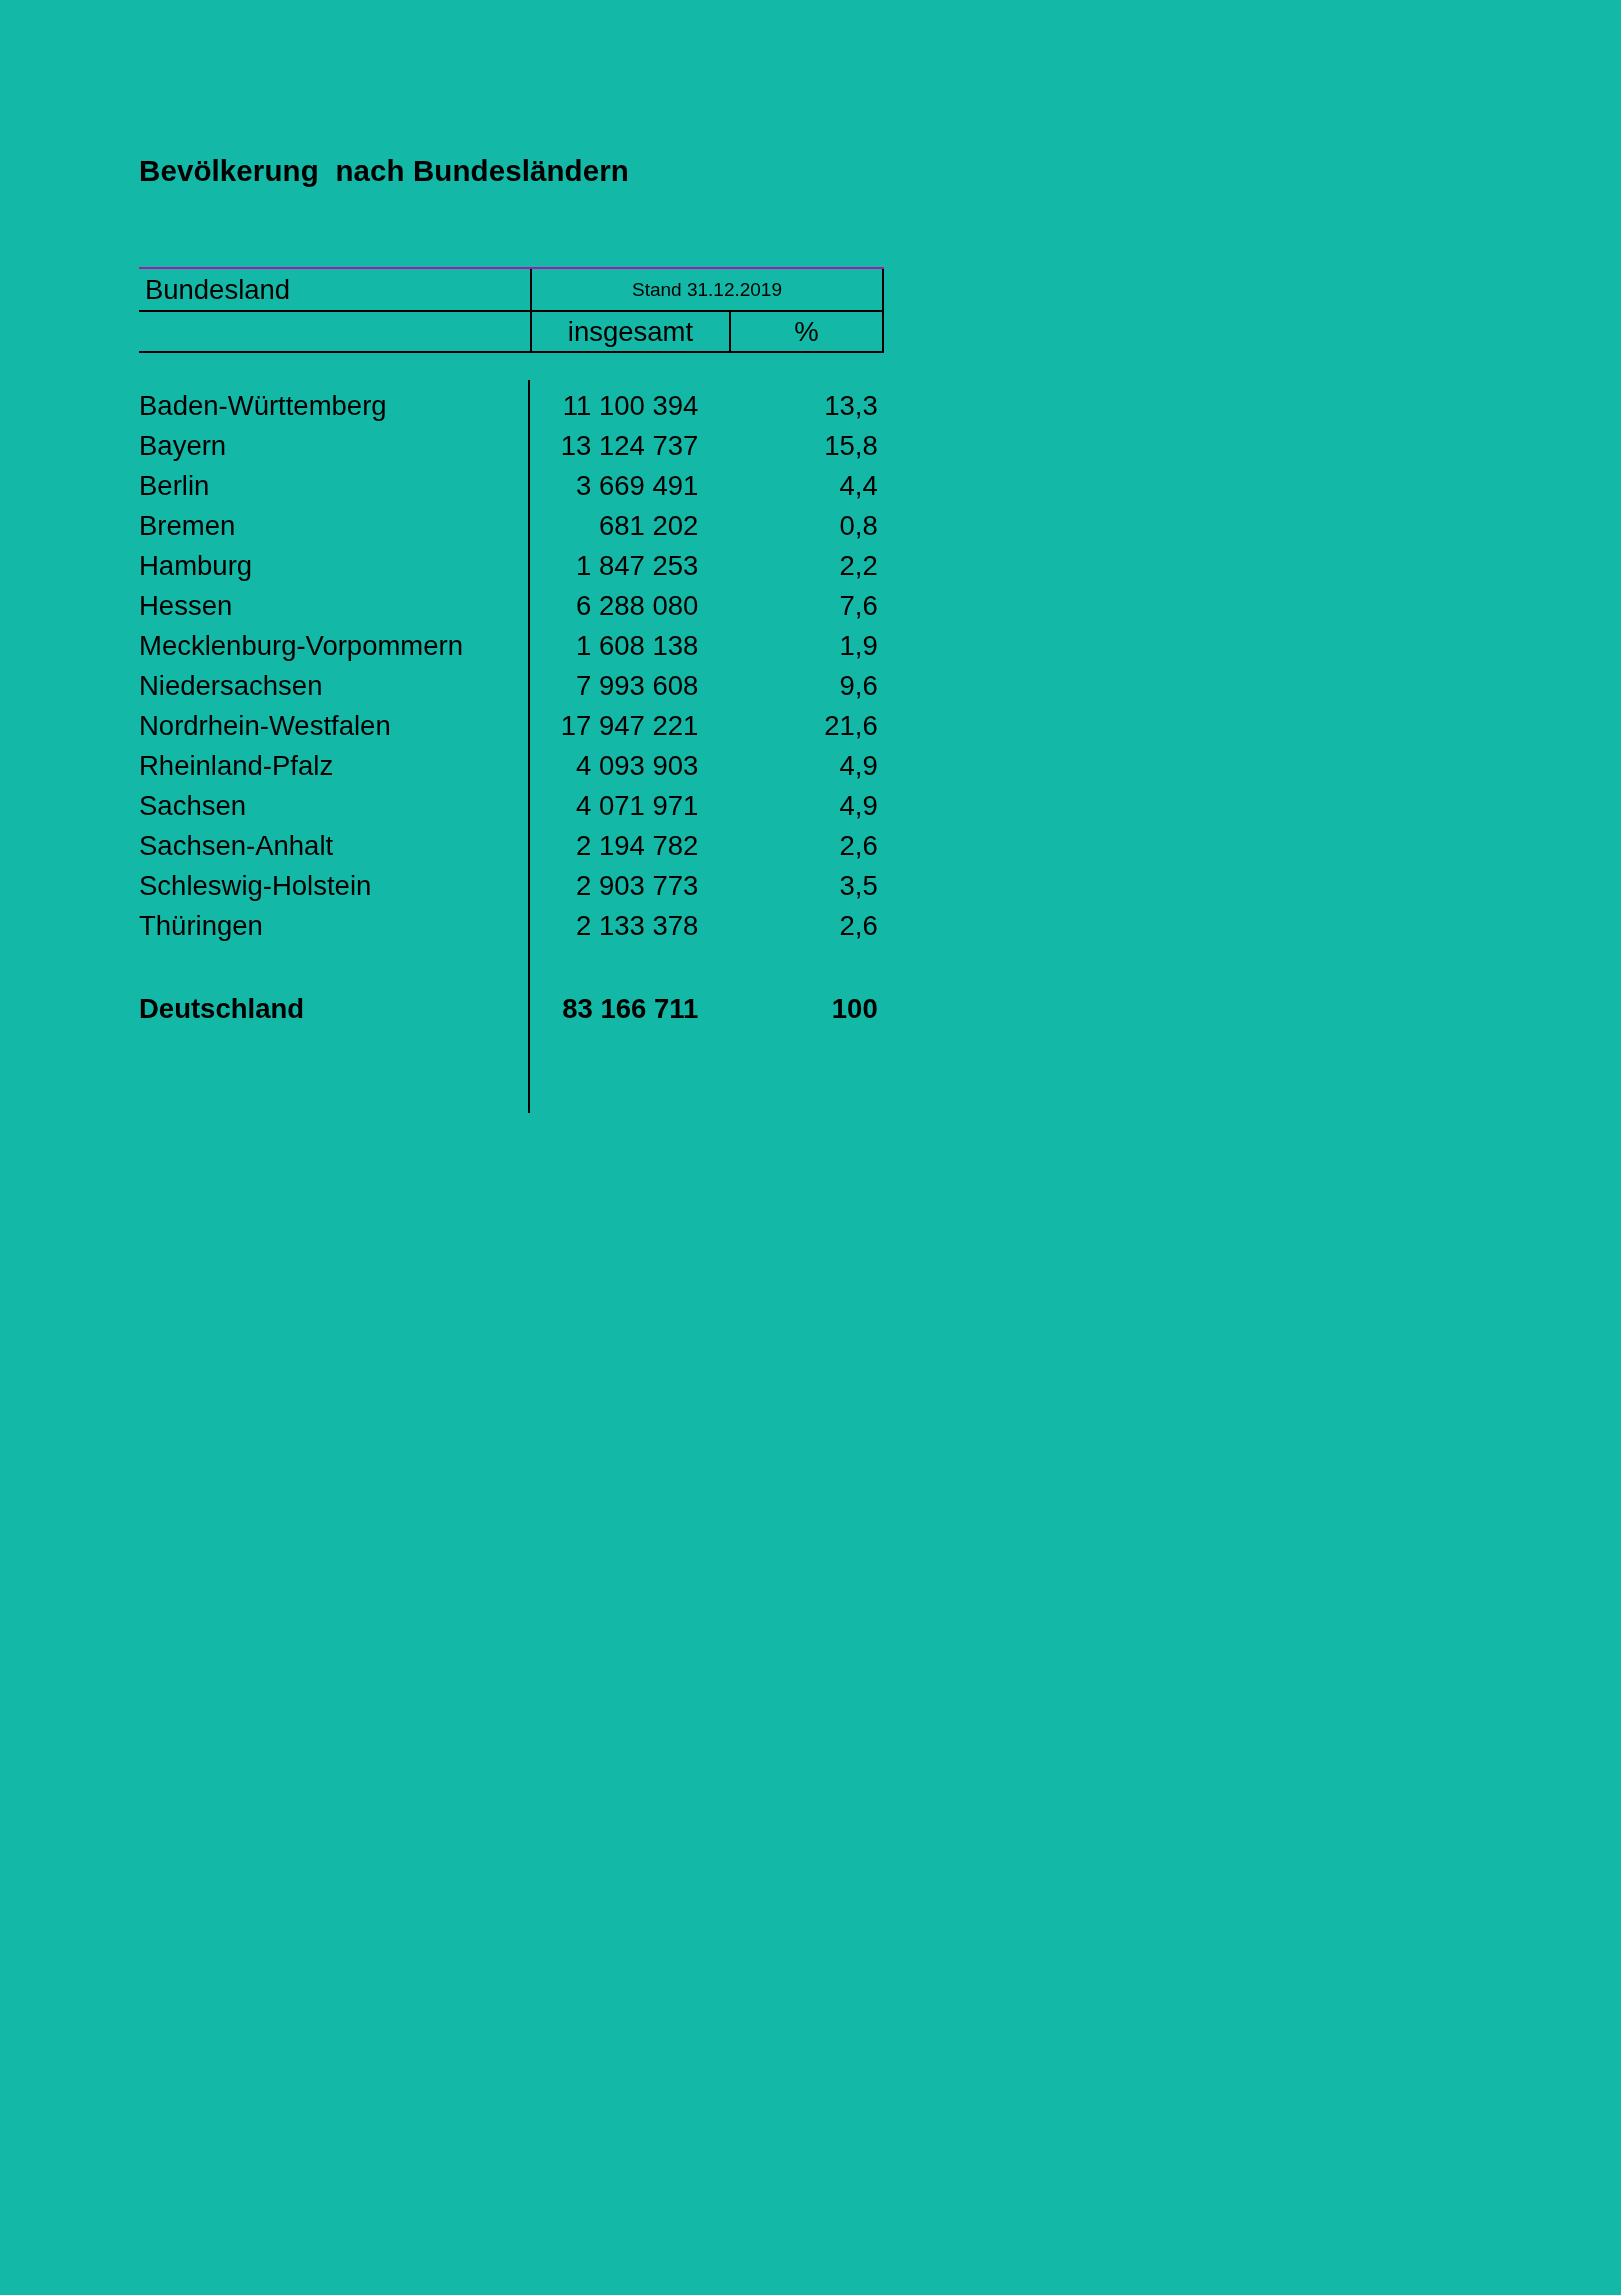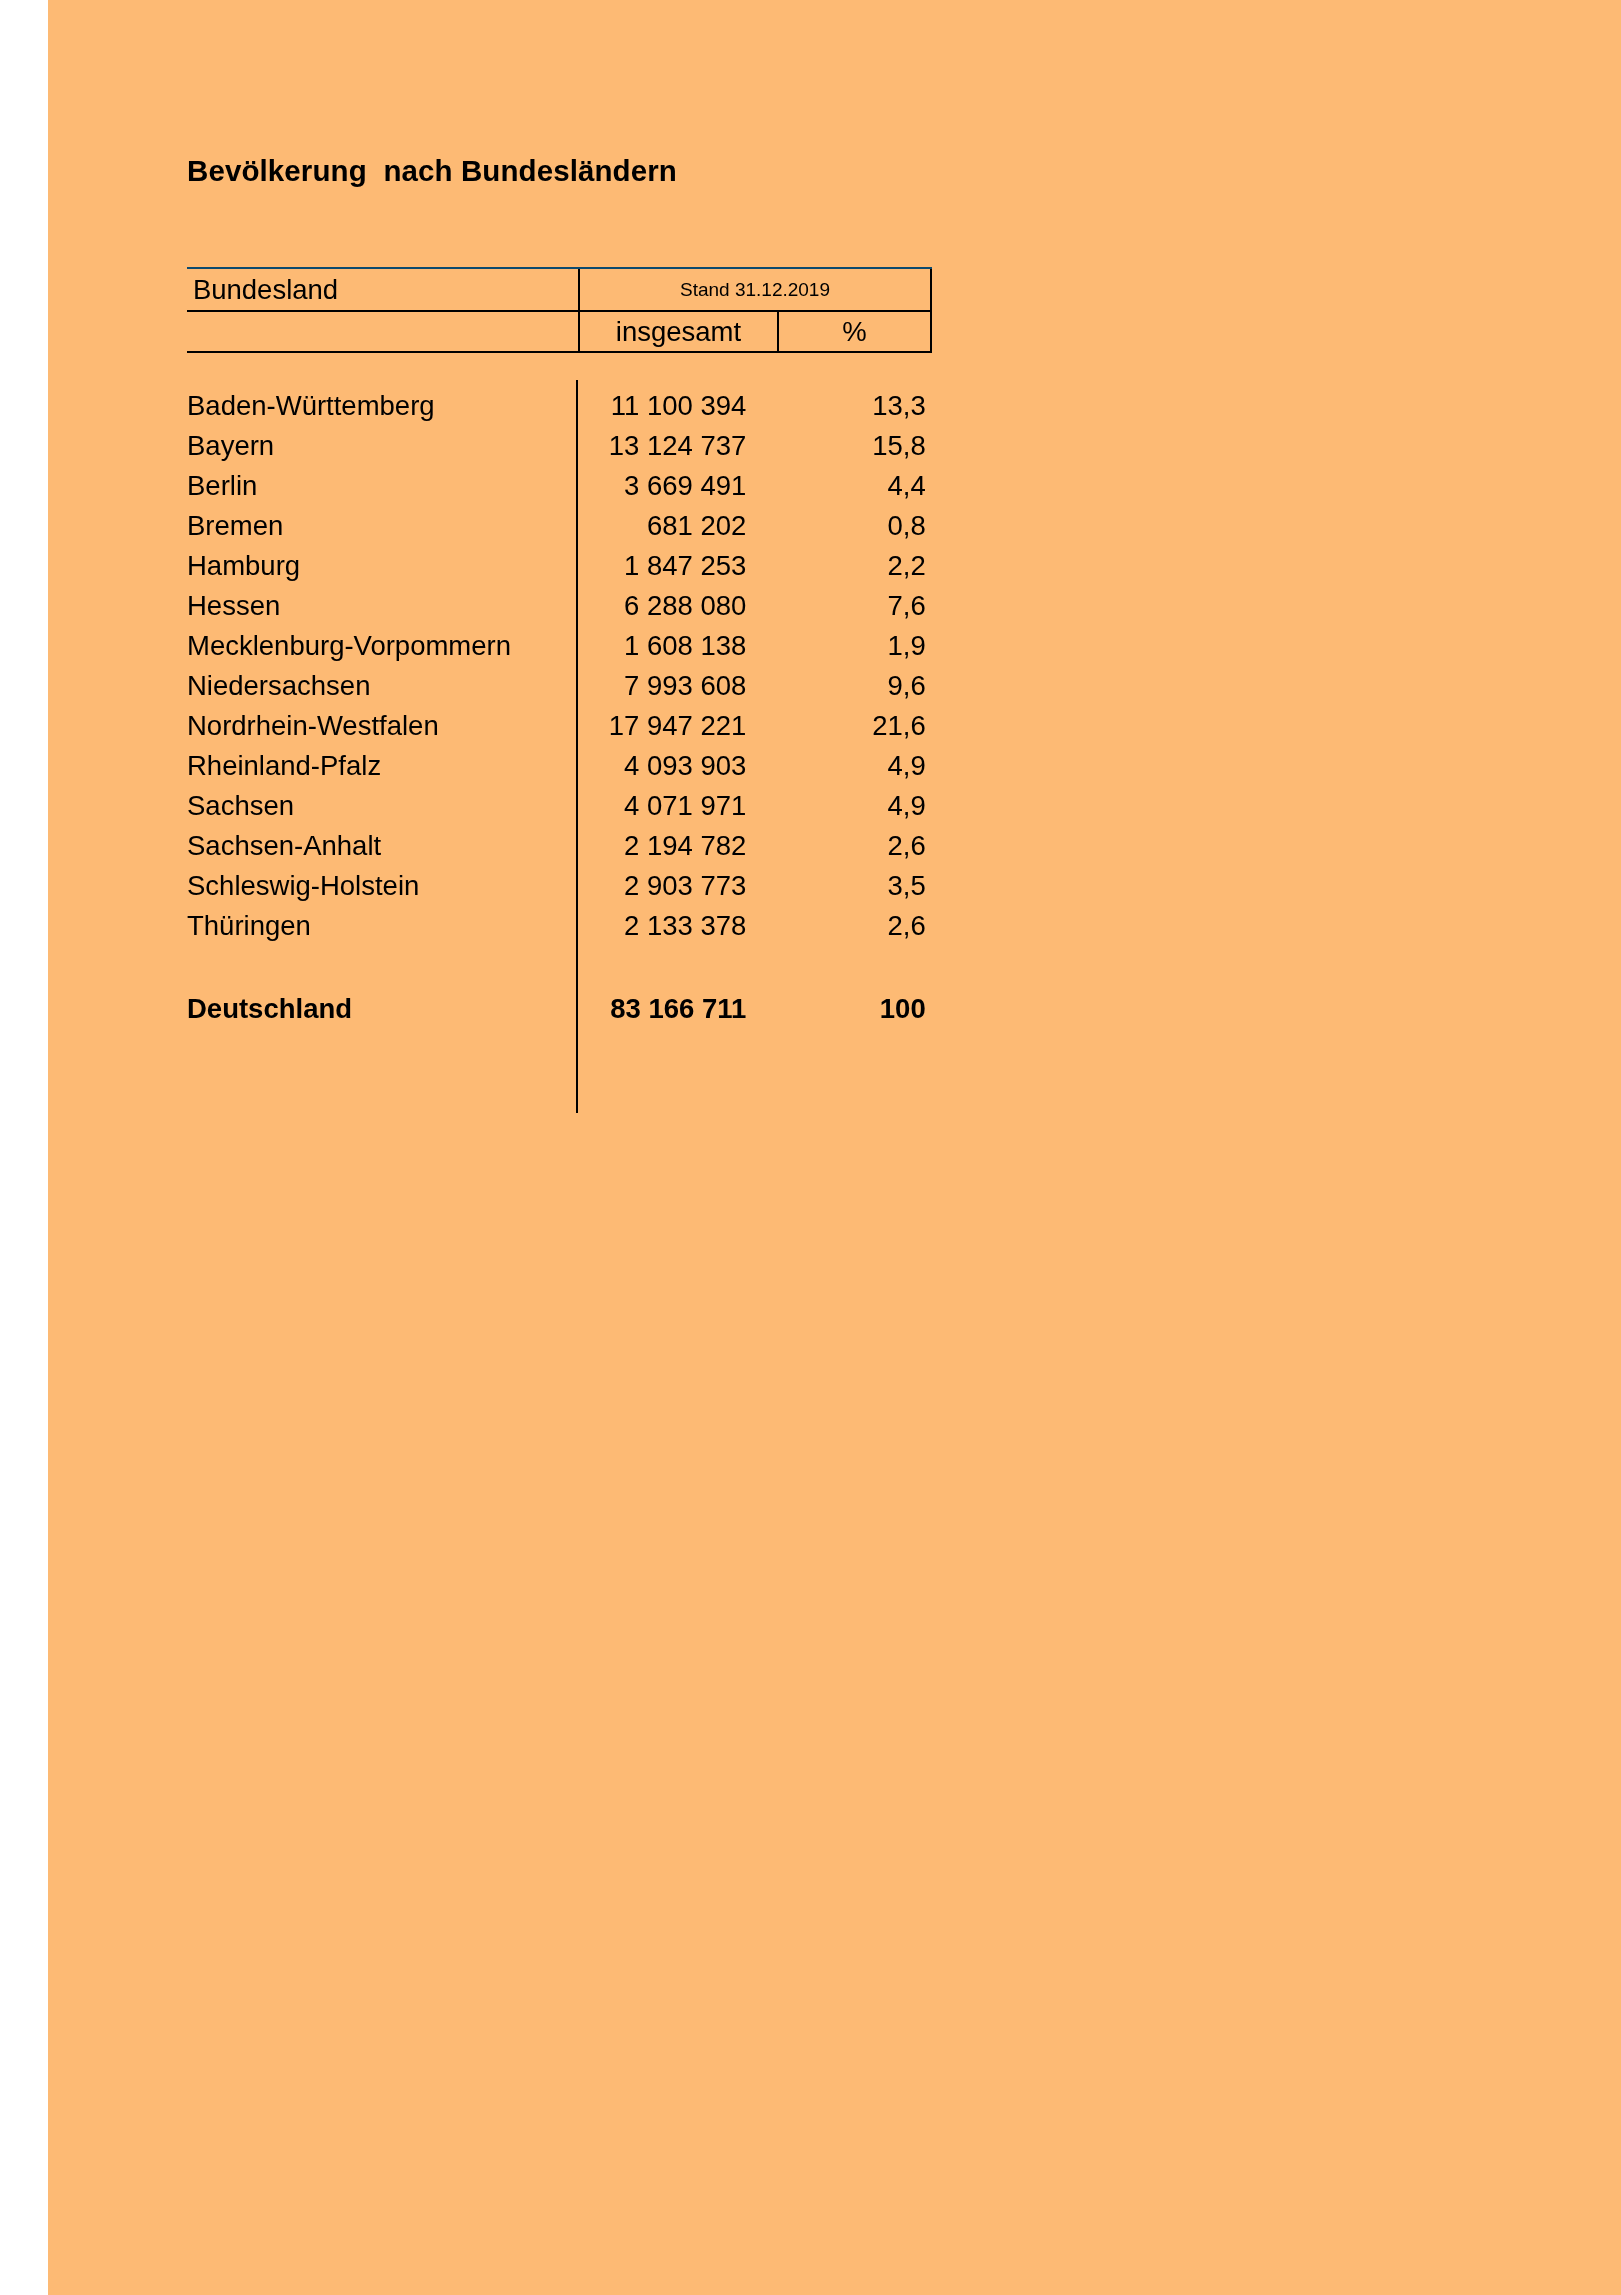--- a/index.html
+++ b/index.html
@@ -12,22 +12,21 @@
     height: 2295px;
     font-family: "Liberation Sans", sans-serif;
     color: #000000;
     position: relative;
     overflow: hidden;
   }
 
   .page {
     position: absolute;
     inset: 0;
-    background: #fdba74;
-    margin-left: 48px;
+    background: #14b8a6;
   }
 
   
   .doc-title {
     position: absolute;
     left: 139px;
     top: 155px;
     font-size: 29.5px;
     font-weight: bold;
     letter-spacing: 0.1px;
@@ -39,21 +38,21 @@
   .table-block {
     position: absolute;
     left: 139px;
     top: 267px;
     width: 745px;
   }
 
   
   .thead {
     position: relative;
-    border-top: 2px solid #0c4a6e;
+    border-top: 2px solid #a21caf;
     text-align: center;
   }
   .thead-row1 {
     display: flex;
     height: 43px;
     border-bottom: 2px solid #000;
   }
   .thead-row2 {
     display: flex;
     height: 41px;

